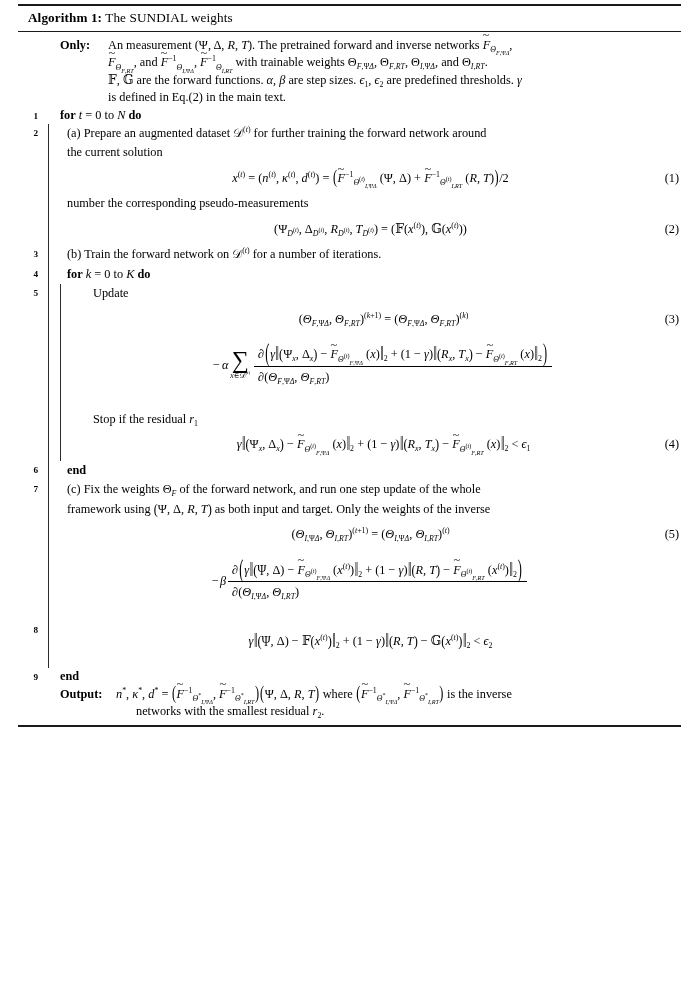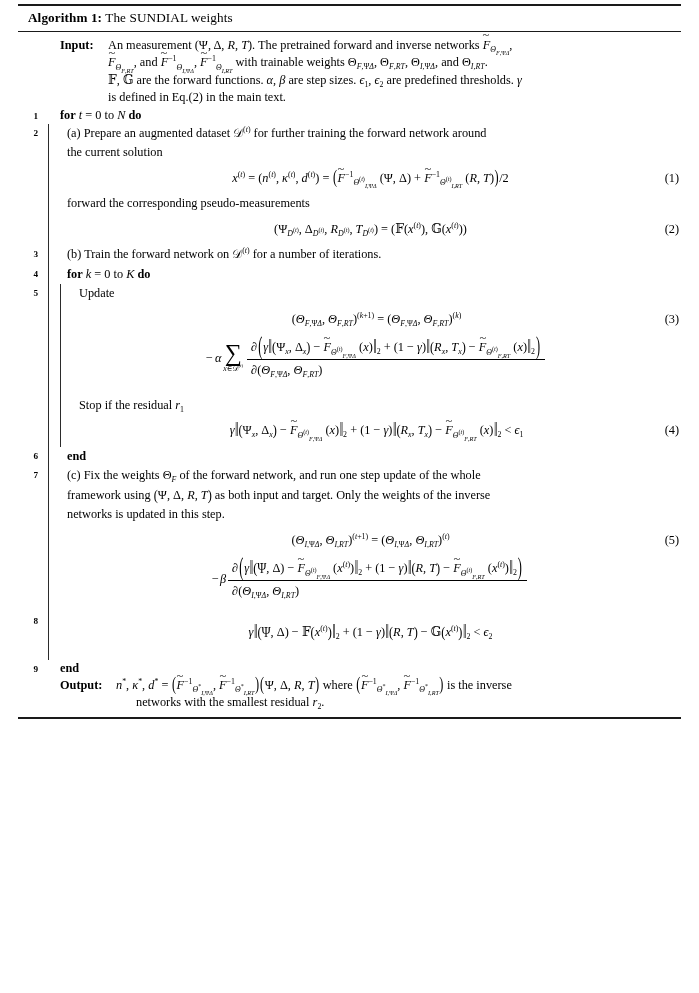--- a/index.html
+++ b/index.html
@@ -67,21 +67,21 @@
     font-family: "Liberation Serif", serif;
   }
   .content {
     flex: 1;
     position: relative;
     min-width: 0;
   }
 
   
   .ind1 { border-left: 1px solid #2b2b2b; padding-left: 11px; margin-left: 6px; }
-  .ind2 { border-left: 1px solid #2b2b2b; padding-left: 11px; margin-left: 0px; }
+  .ind2 { border-left: 1px solid #2b2b2b; padding-left: 25px; margin-left: 0px; }
   .nobar { padding-left: 12px; margin-left: 6px; }
 
   .txt {
     padding: 1px 0 1px 7px;
     text-indent: 0;
   }
 
   .kw { font-weight: bold; }
 
   
@@ -165,21 +165,21 @@
     letter-spacing: -0.04em;
     margin: 0 .5px;
   }
 
   
   .frac {
     display: inline-flex;
     flex-direction: column;
     align-items: center;
     vertical-align: middle;
-    margin: 5px 2px;
+    margin: 12px 2px;
   }
   .frac .num {
     padding: 0 4px 2px 4px;
     white-space: nowrap;
   }
   .frac .den {
     border-top: 1px solid #000;
     padding: 2px 4px 0 4px;
     width: 100%;
     text-align: left;
@@ -221,21 +221,21 @@
   </div>
 
   <hr class="rule-thin">
 
   <div class="algo-body">
 
     <div class="row">
       <div class="lineno"></div>
       <div class="content nobar">
         <div style="display:flex; align-items:flex-start;">
-          <div class="kw" style="min-width:48px;">Input:</div>
+          <div class="kw" style="min-width:48px;">Only:</div>
           <div style="flex:1;">
             <div>
               An measurement <span class="math up">(</span><span class="math up">Ψ</span><span class="math up">,</span> <span class="math up">Δ</span><span class="math up">,</span> <span class="math">R</span><span class="math up">,</span> <span class="math">T</span><span class="math up">)</span>. The pretrained forward and inverse networks
               <span class="math"><span class="tilde-wrap"><span class="tl">~</span>F</span><sub>Θ<sub class="up"><i>F</i>,Ψ<i>Δ</i></sub></sub></span>,
             </div>
             <div>
               <span class="math"><span class="tilde-wrap"><span class="tl">~</span>F</span><sub>Θ<sub class="up"><i>F</i>,<i>RT</i></sub></sub></span>, and
               <span class="math"><span class="tilde-wrap"><span class="tl">~</span>F</span><sup class="up">−1</sup><sub>Θ<sub class="up"><i>I</i>,Ψ<i>Δ</i></sub></sub></span>,
               <span class="math"><span class="tilde-wrap"><span class="tl">~</span>F</span><sup class="up">−1</sup><sub>Θ<sub class="up"><i>I</i>,<i>RT</i></sub></sub></span>
               with trainable weights
@@ -283,21 +283,21 @@
               <span class="paren-md">(</span><span class="tilde-wrap"><span class="tl">~</span>F</span><sup class="up">−1</sup><sub>Θ<sup class="up">(<i>t</i>)</sup><sub class="up"><i>I</i>,Ψ<i>Δ</i></sub></sub>
               <span class="up">(Ψ</span><span class="up">,</span> <span class="up">Δ)</span> <span class="up">+</span>
               <span class="tilde-wrap"><span class="tl">~</span>F</span><sup class="up">−1</sup><sub>Θ<sup class="up">(<i>t</i>)</sup><sub class="up"><i>I</i>,<i>RT</i></sub></sub>
               <span class="up">(</span><i>R</i><span class="up">,</span> <i>T</i><span class="up">)</span><span class="paren-md">)</span><span class="up">/2</span>
             </span>
           </div>
           <span class="eqnum">(1)</span>
         </div>
 
         <div class="txt">
-          forward the corresponding pseudo-measurements
+          number the corresponding pseudo-measurements
         </div>
 
         <div class="eqline">
           <div class="eqbox">
             <span class="math">
               <span class="up">(Ψ</span><sub class="up"><i>D</i><sup class="up">(<i>t</i>)</sup></sub><span class="up">,</span> <span class="up">Δ</span><sub class="up"><i>D</i><sup class="up">(<i>t</i>)</sup></sub><span class="up">,</span> <i>R</i><sub class="up"><i>D</i><sup class="up">(<i>t</i>)</sup></sub><span class="up">,</span> <i>T</i><sub class="up"><i>D</i><sup class="up">(<i>t</i>)</sup></sub><span class="up">)</span>
               <span class="up">= (</span><span class="bb">𝔽</span><span class="up">(</span><i>x</i><sup class="up">(<i>t</i>)</sup><span class="up">),</span> <span class="bb">𝔾</span><span class="up">(</span><i>x</i><sup class="up">(<i>t</i>)</sup><span class="up">))</span>
             </span>
           </div>
           <span class="eqnum">(2)</span>
@@ -398,23 +398,20 @@
 
     <div class="row">
       <div class="lineno">7</div>
       <div class="content ind1">
         <div class="txt">
           (c) Fix the weights <span class="math up">Θ<sub class="up"><i>F</i></sub></span> of the forward network, and run one step update of the whole
         </div>
         <div class="txt">
           framework using <span class="math"><span class="paren-sm up">(</span><span class="up">Ψ</span><span class="up">,</span> <span class="up">Δ</span><span class="up">,</span> <i>R</i><span class="up">,</span> <i>T</i><span class="paren-sm up">)</span></span> as both input and target. Only the weights of the inverse
         </div>
-        <div class="txt">
-          networks is updated in this step.
-        </div>
 
         <div class="eqline" style="padding-bottom:0;">
           <div class="eqbox">
             <span class="math">
               <span class="up">(</span>Θ<sub class="up"><i>I</i>,Ψ<i>Δ</i></sub><span class="up">,</span> Θ<sub class="up"><i>I</i>,<i>RT</i></sub><span class="up">)</span><sup class="up">(<i>t</i>+1)</sup>
               <span class="up">= (</span>Θ<sub class="up"><i>I</i>,Ψ<i>Δ</i></sub><span class="up">,</span> Θ<sub class="up"><i>I</i>,<i>RT</i></sub><span class="up">)</span><sup class="up">(<i>t</i>)</sup>
             </span>
           </div>
           <span class="eqnum">(5)</span>
         </div>

